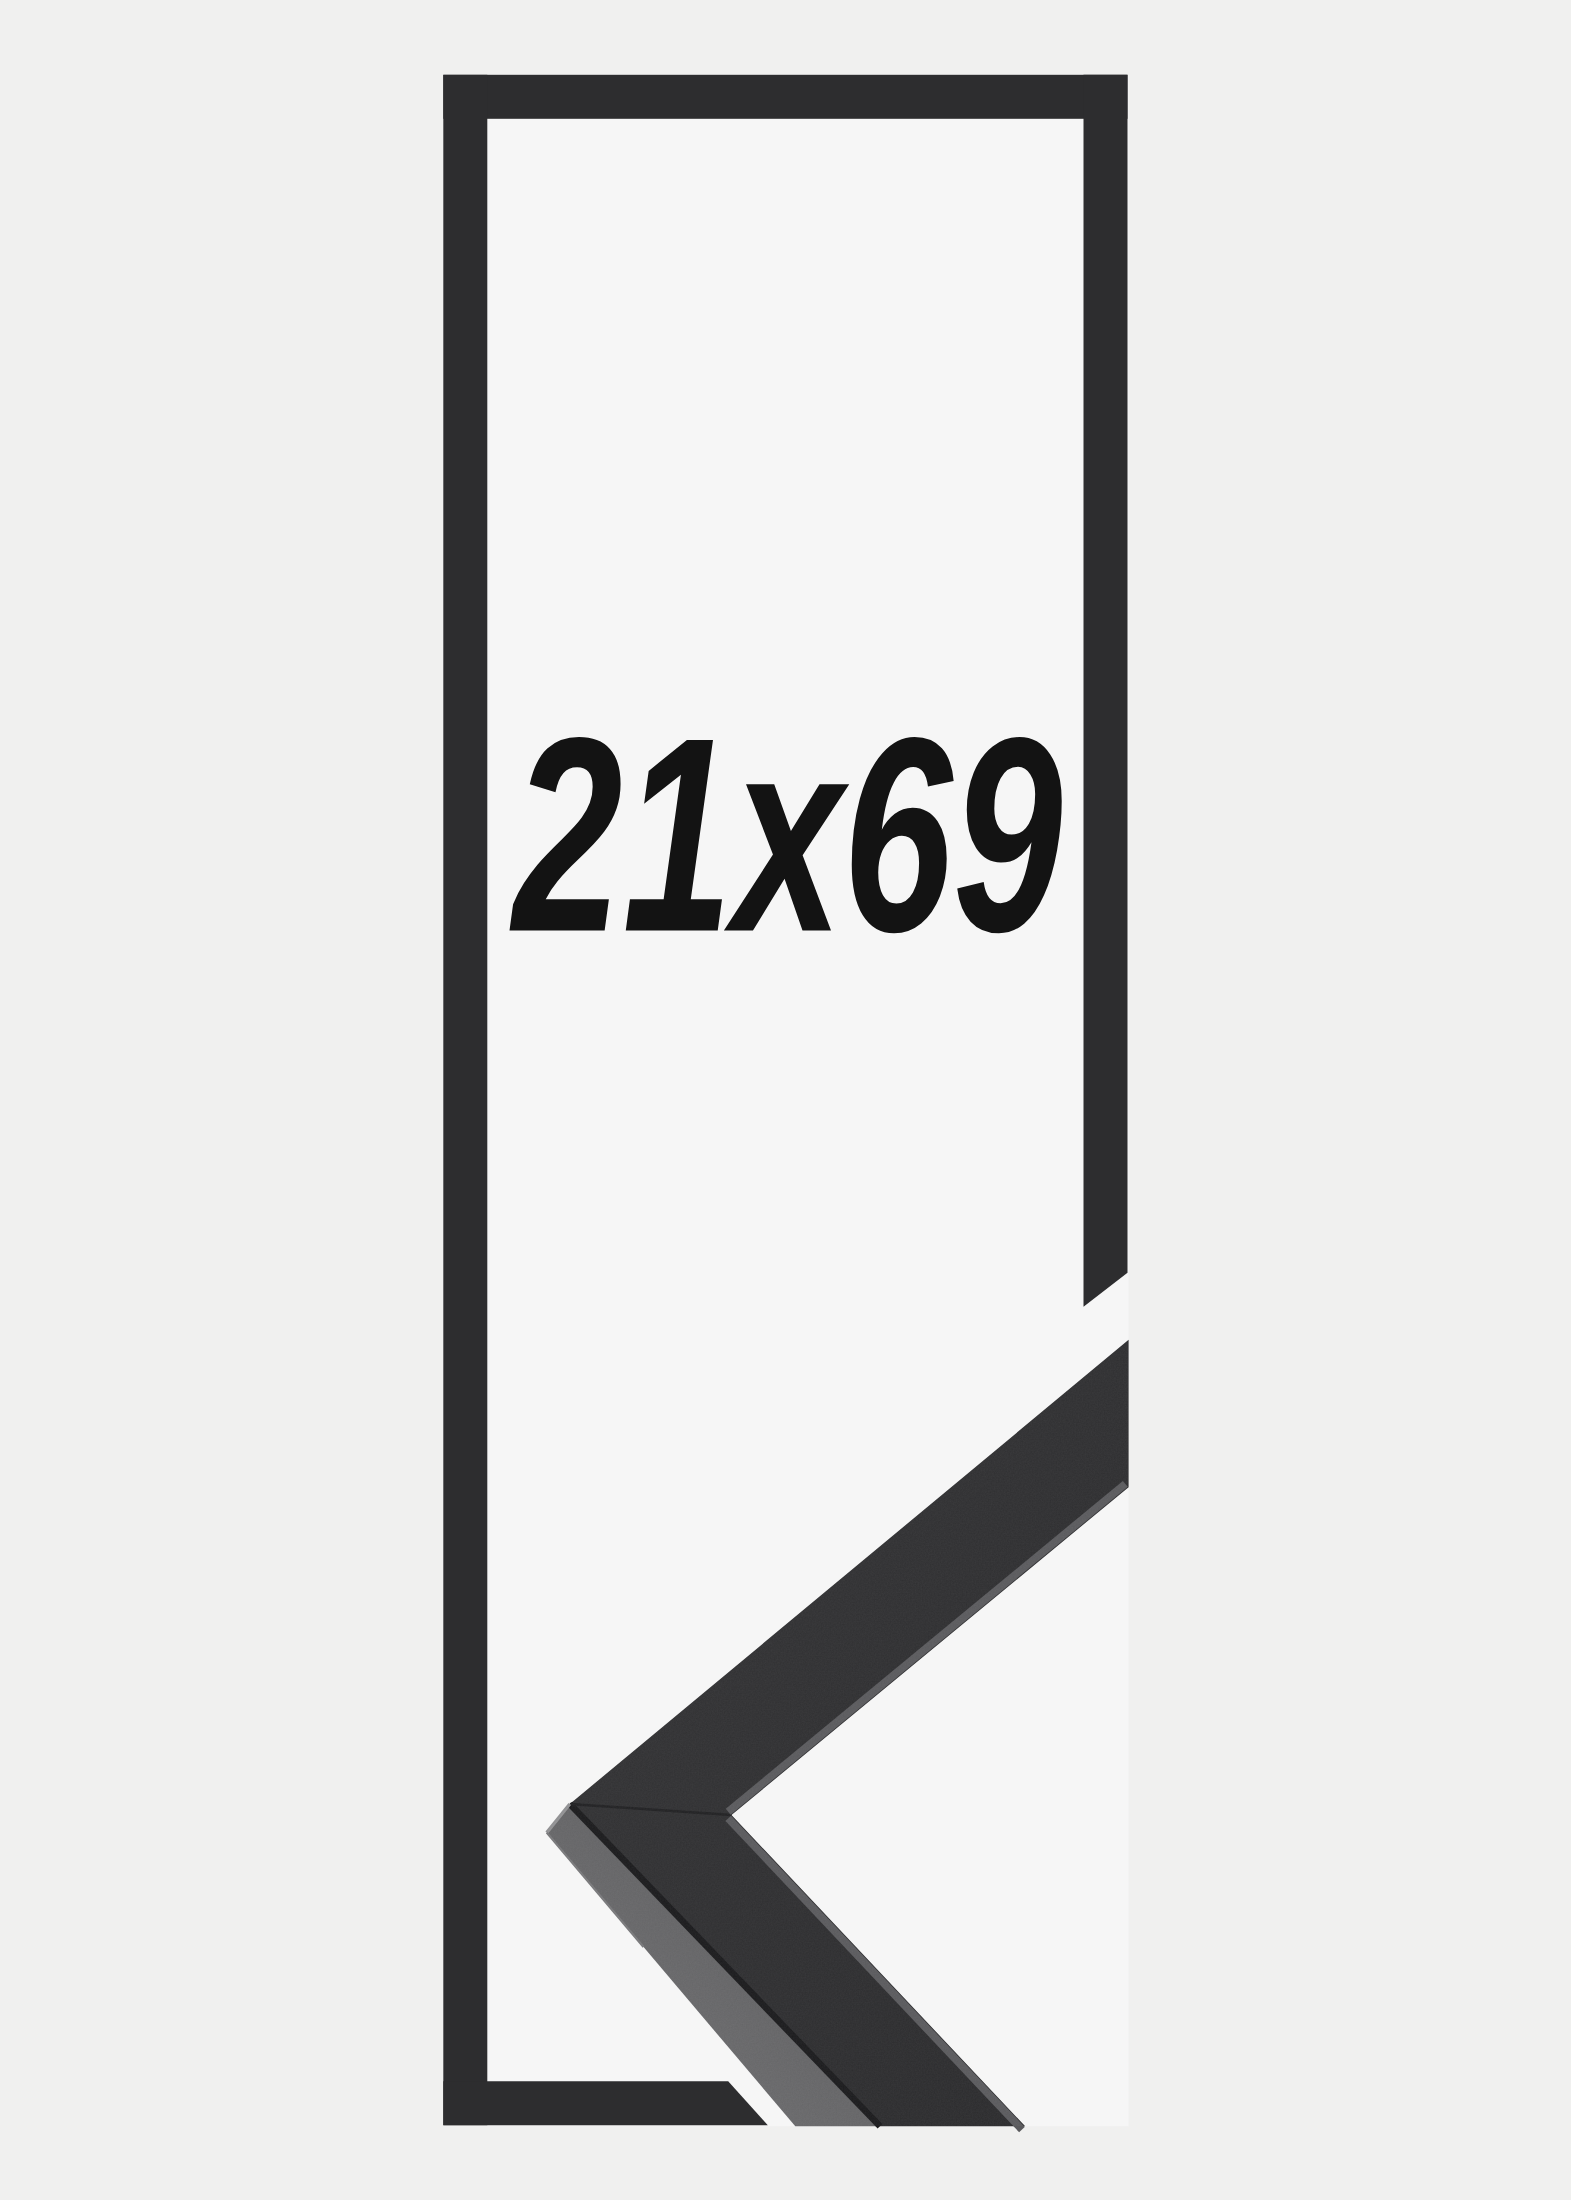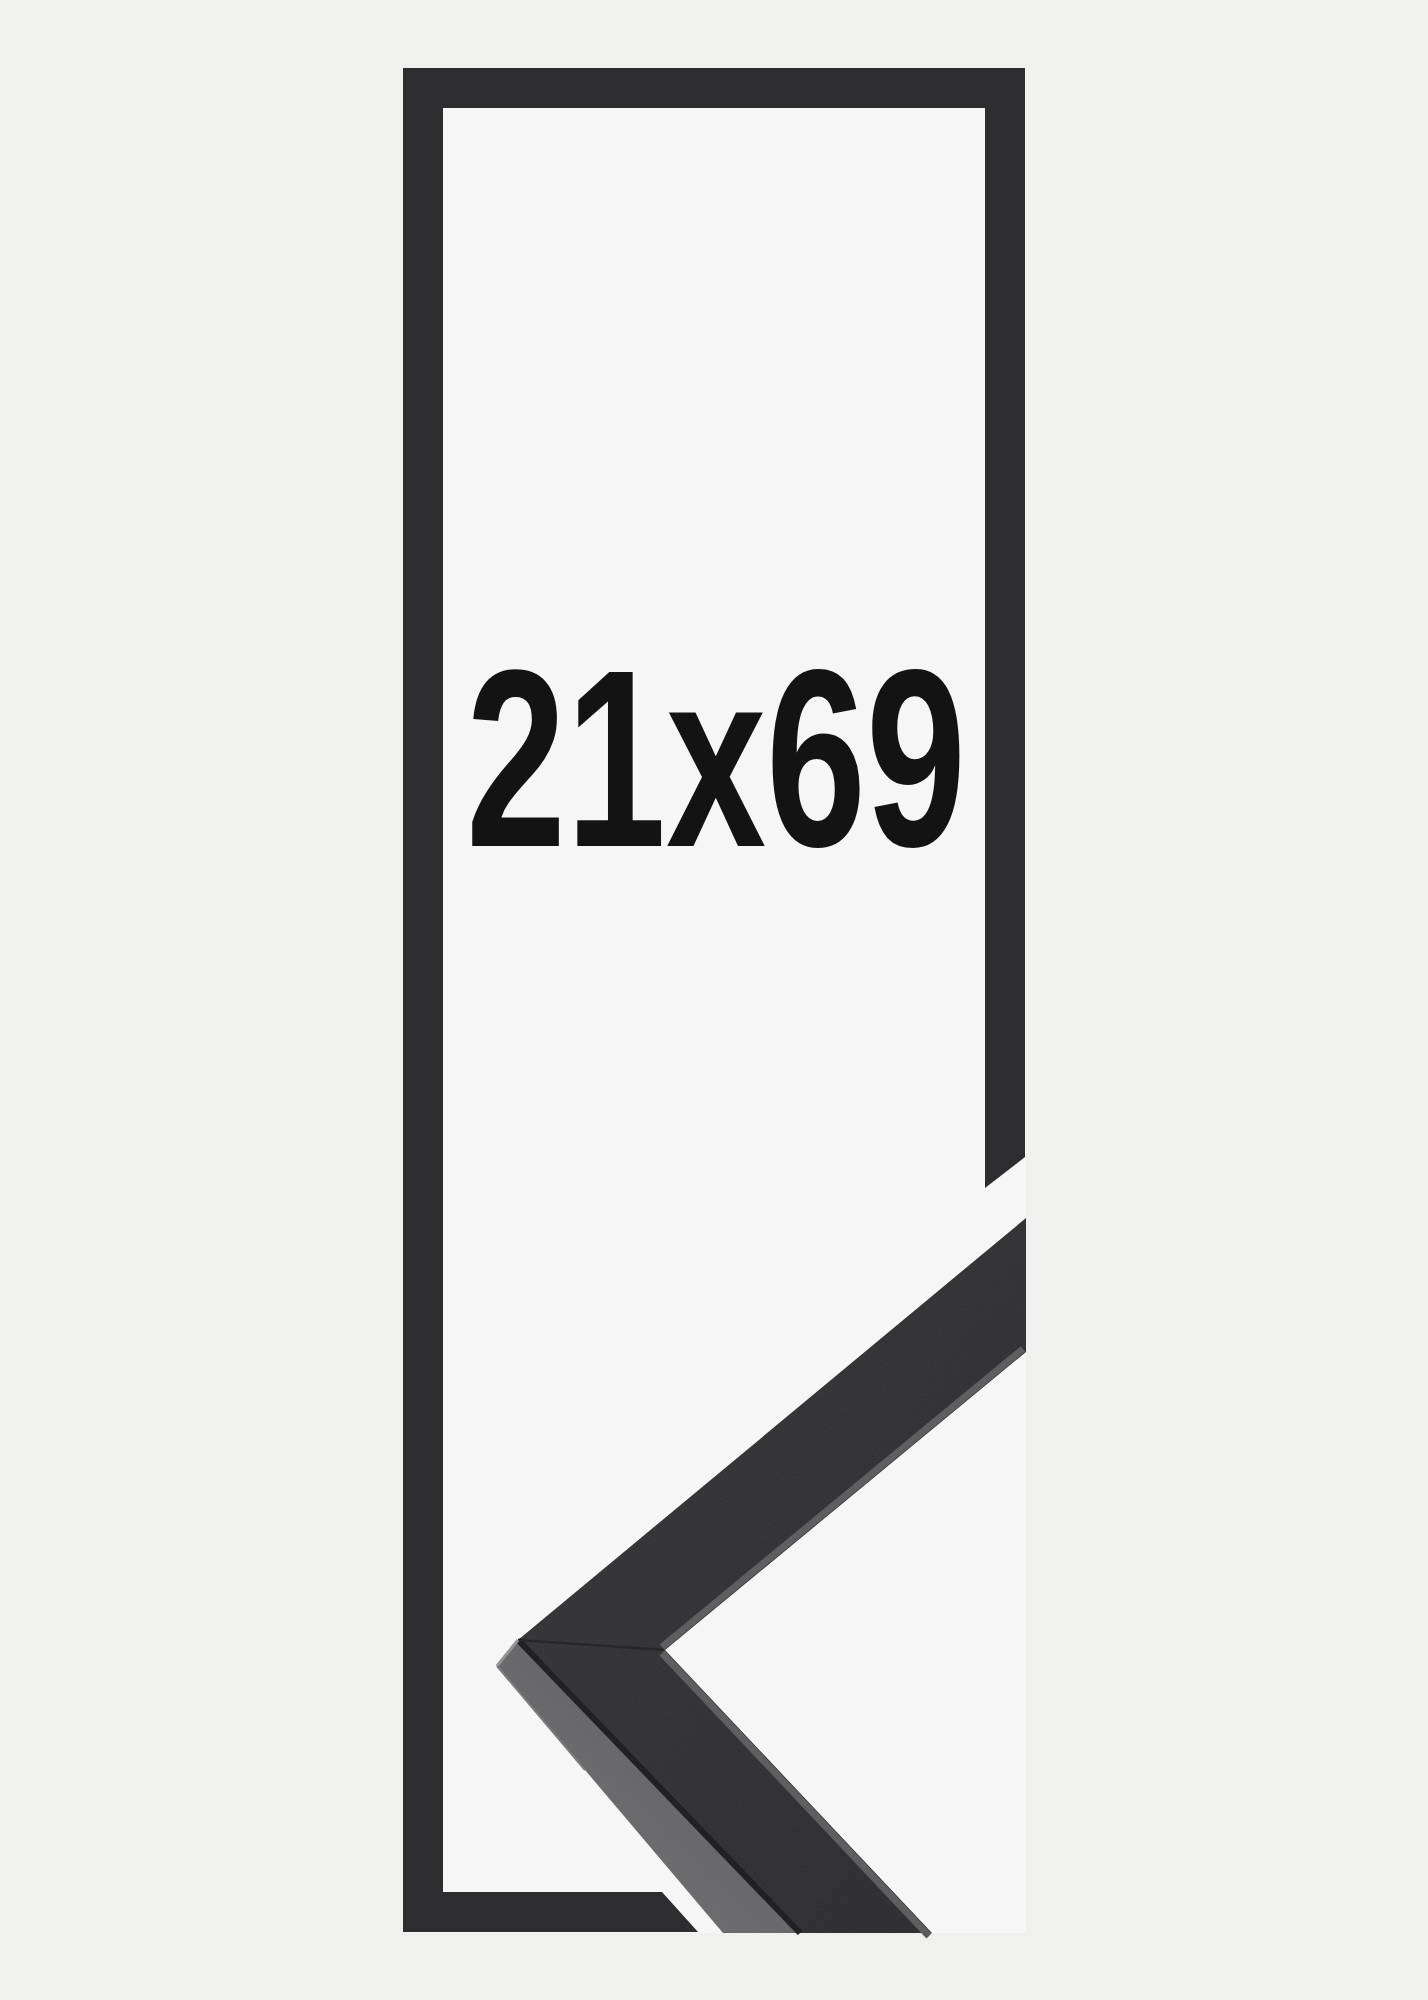--- a/index.html
+++ b/index.html
@@ -6,20 +6,21 @@
     margin: 0;
     padding: 0;
     background: #f0f0ef;
   }
   .stage {
     position: relative;
     width: 1368px;
     height: 2000px;
     overflow: hidden;
     font-family: "Liberation Sans", "DejaVu Sans", sans-serif;
+    font-style: italic;
   }
   .stage svg {
     position: absolute;
     left: 0;
     top: 0;
     display: block;
   }
   .size-text {
     font-family: "Liberation Sans", "DejaVu Sans", sans-serif;
     font-weight: bold;

